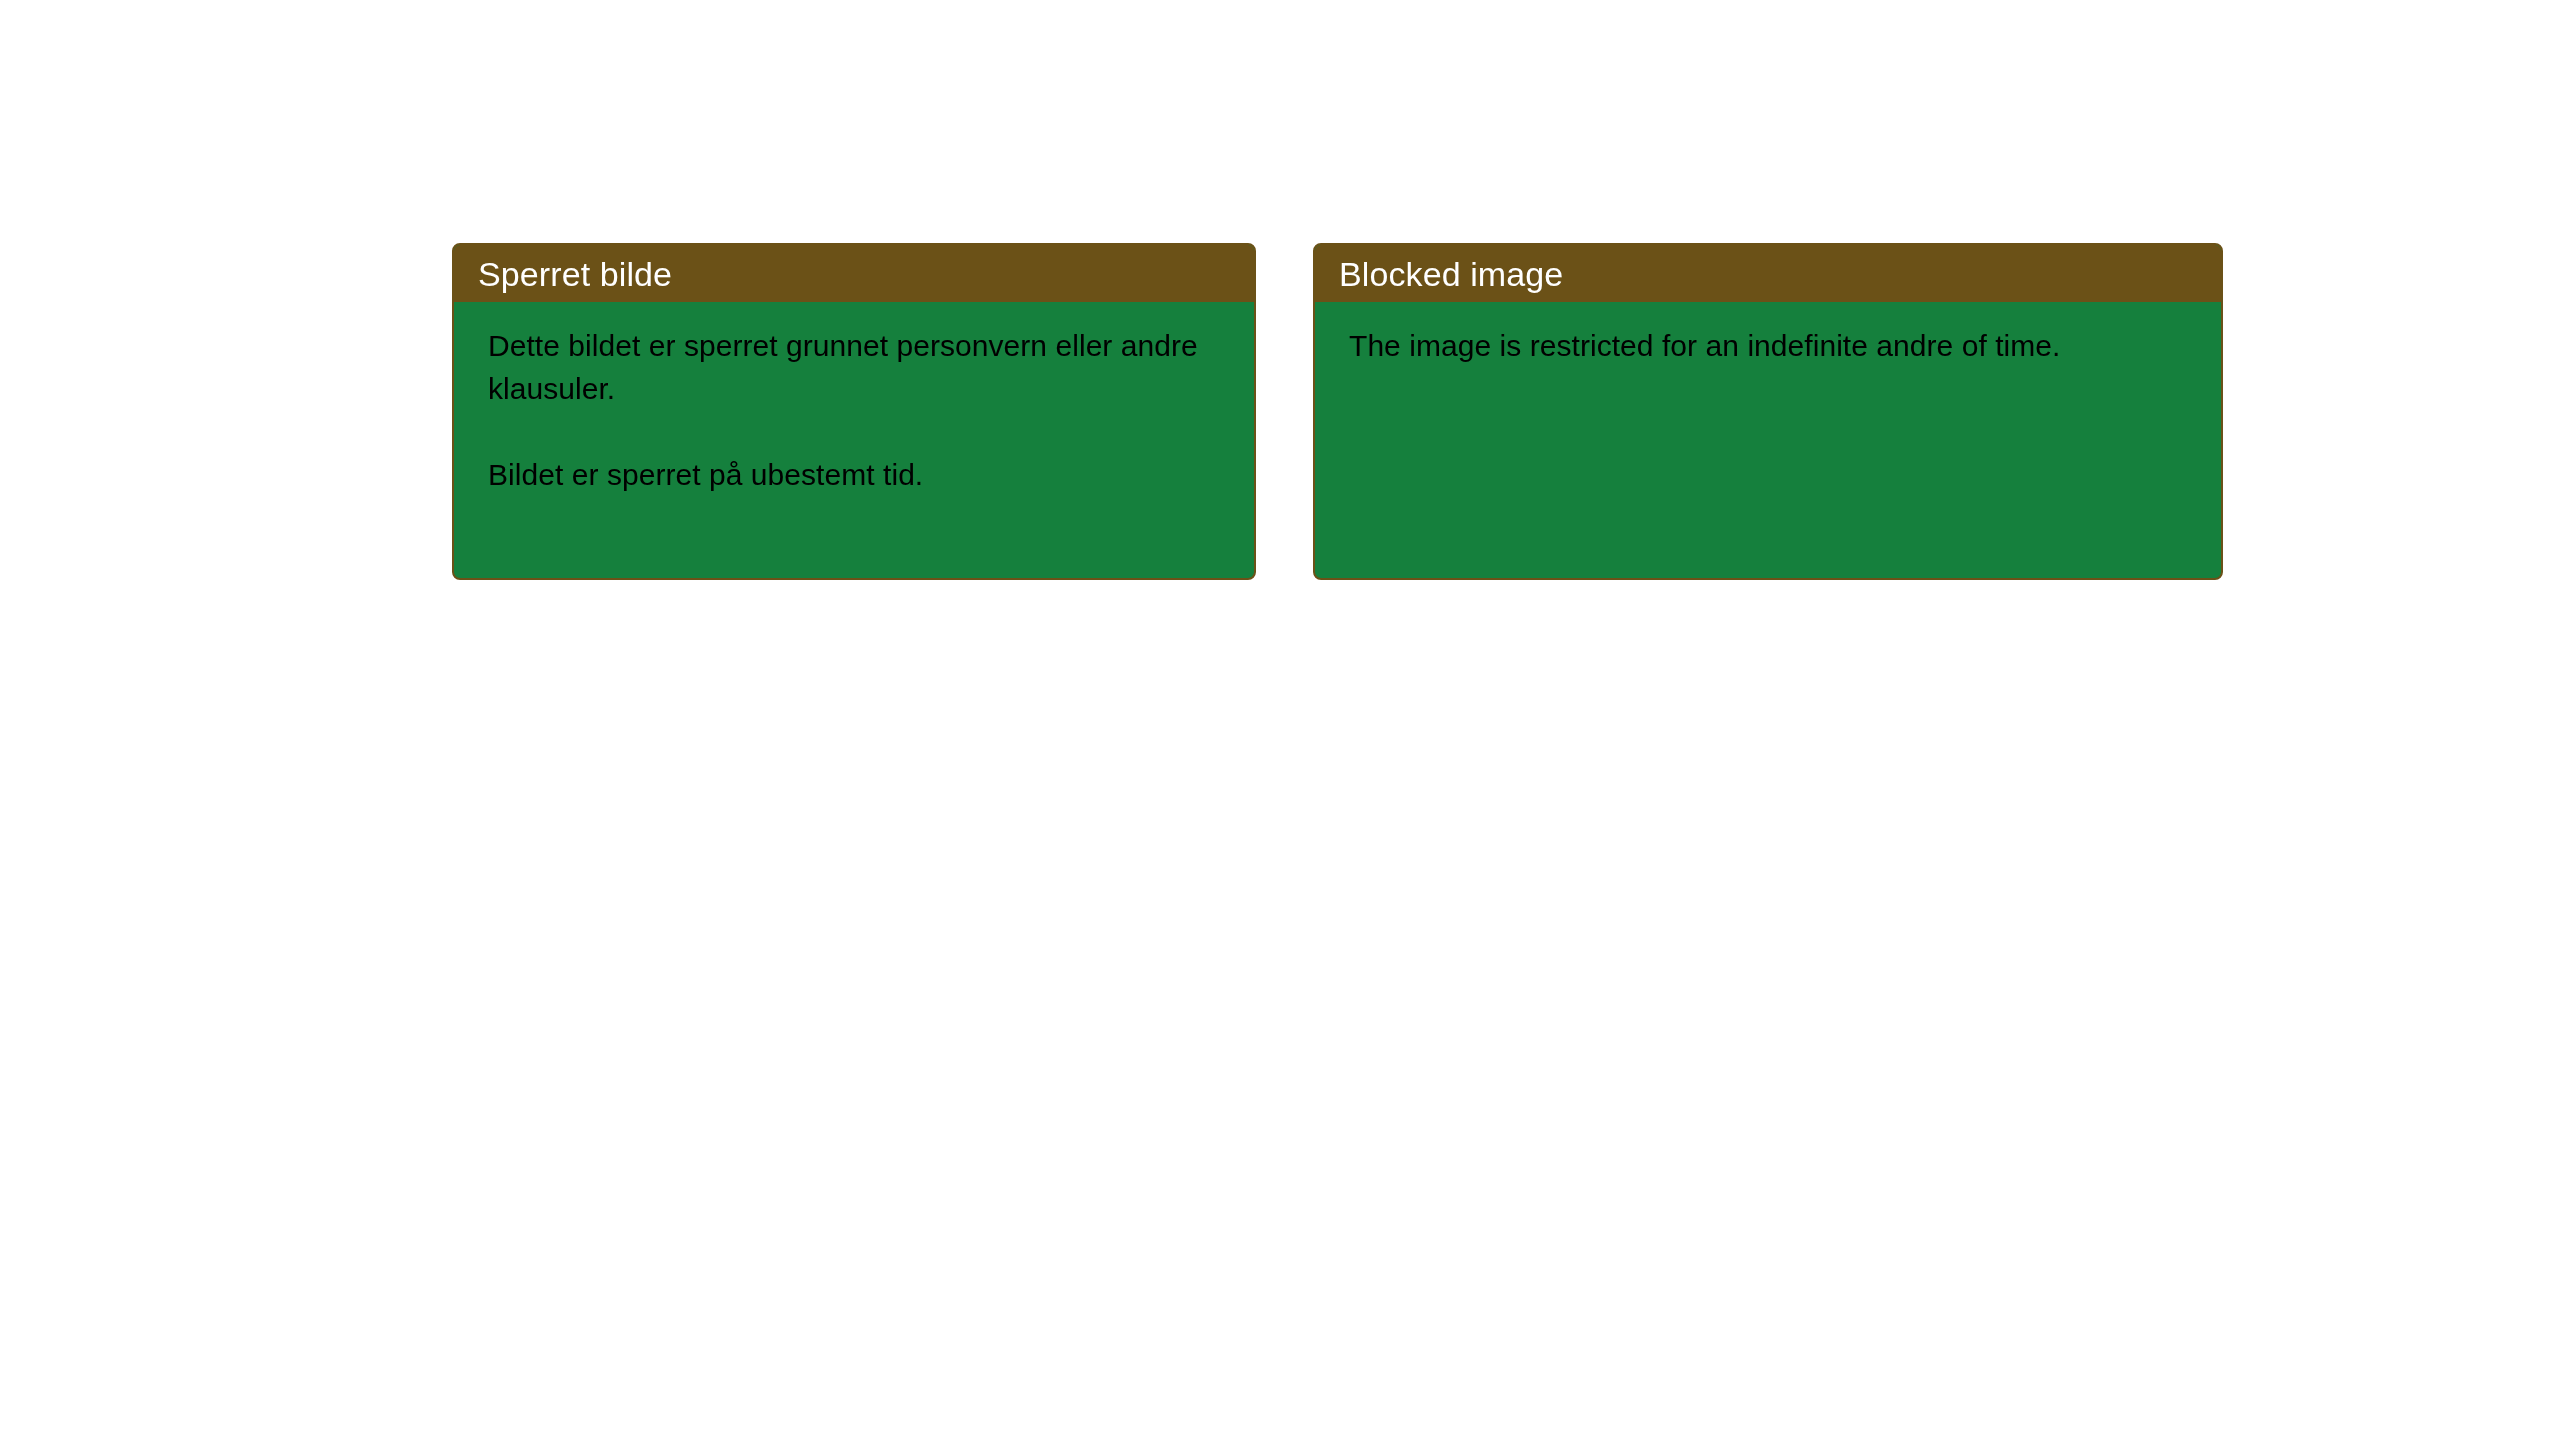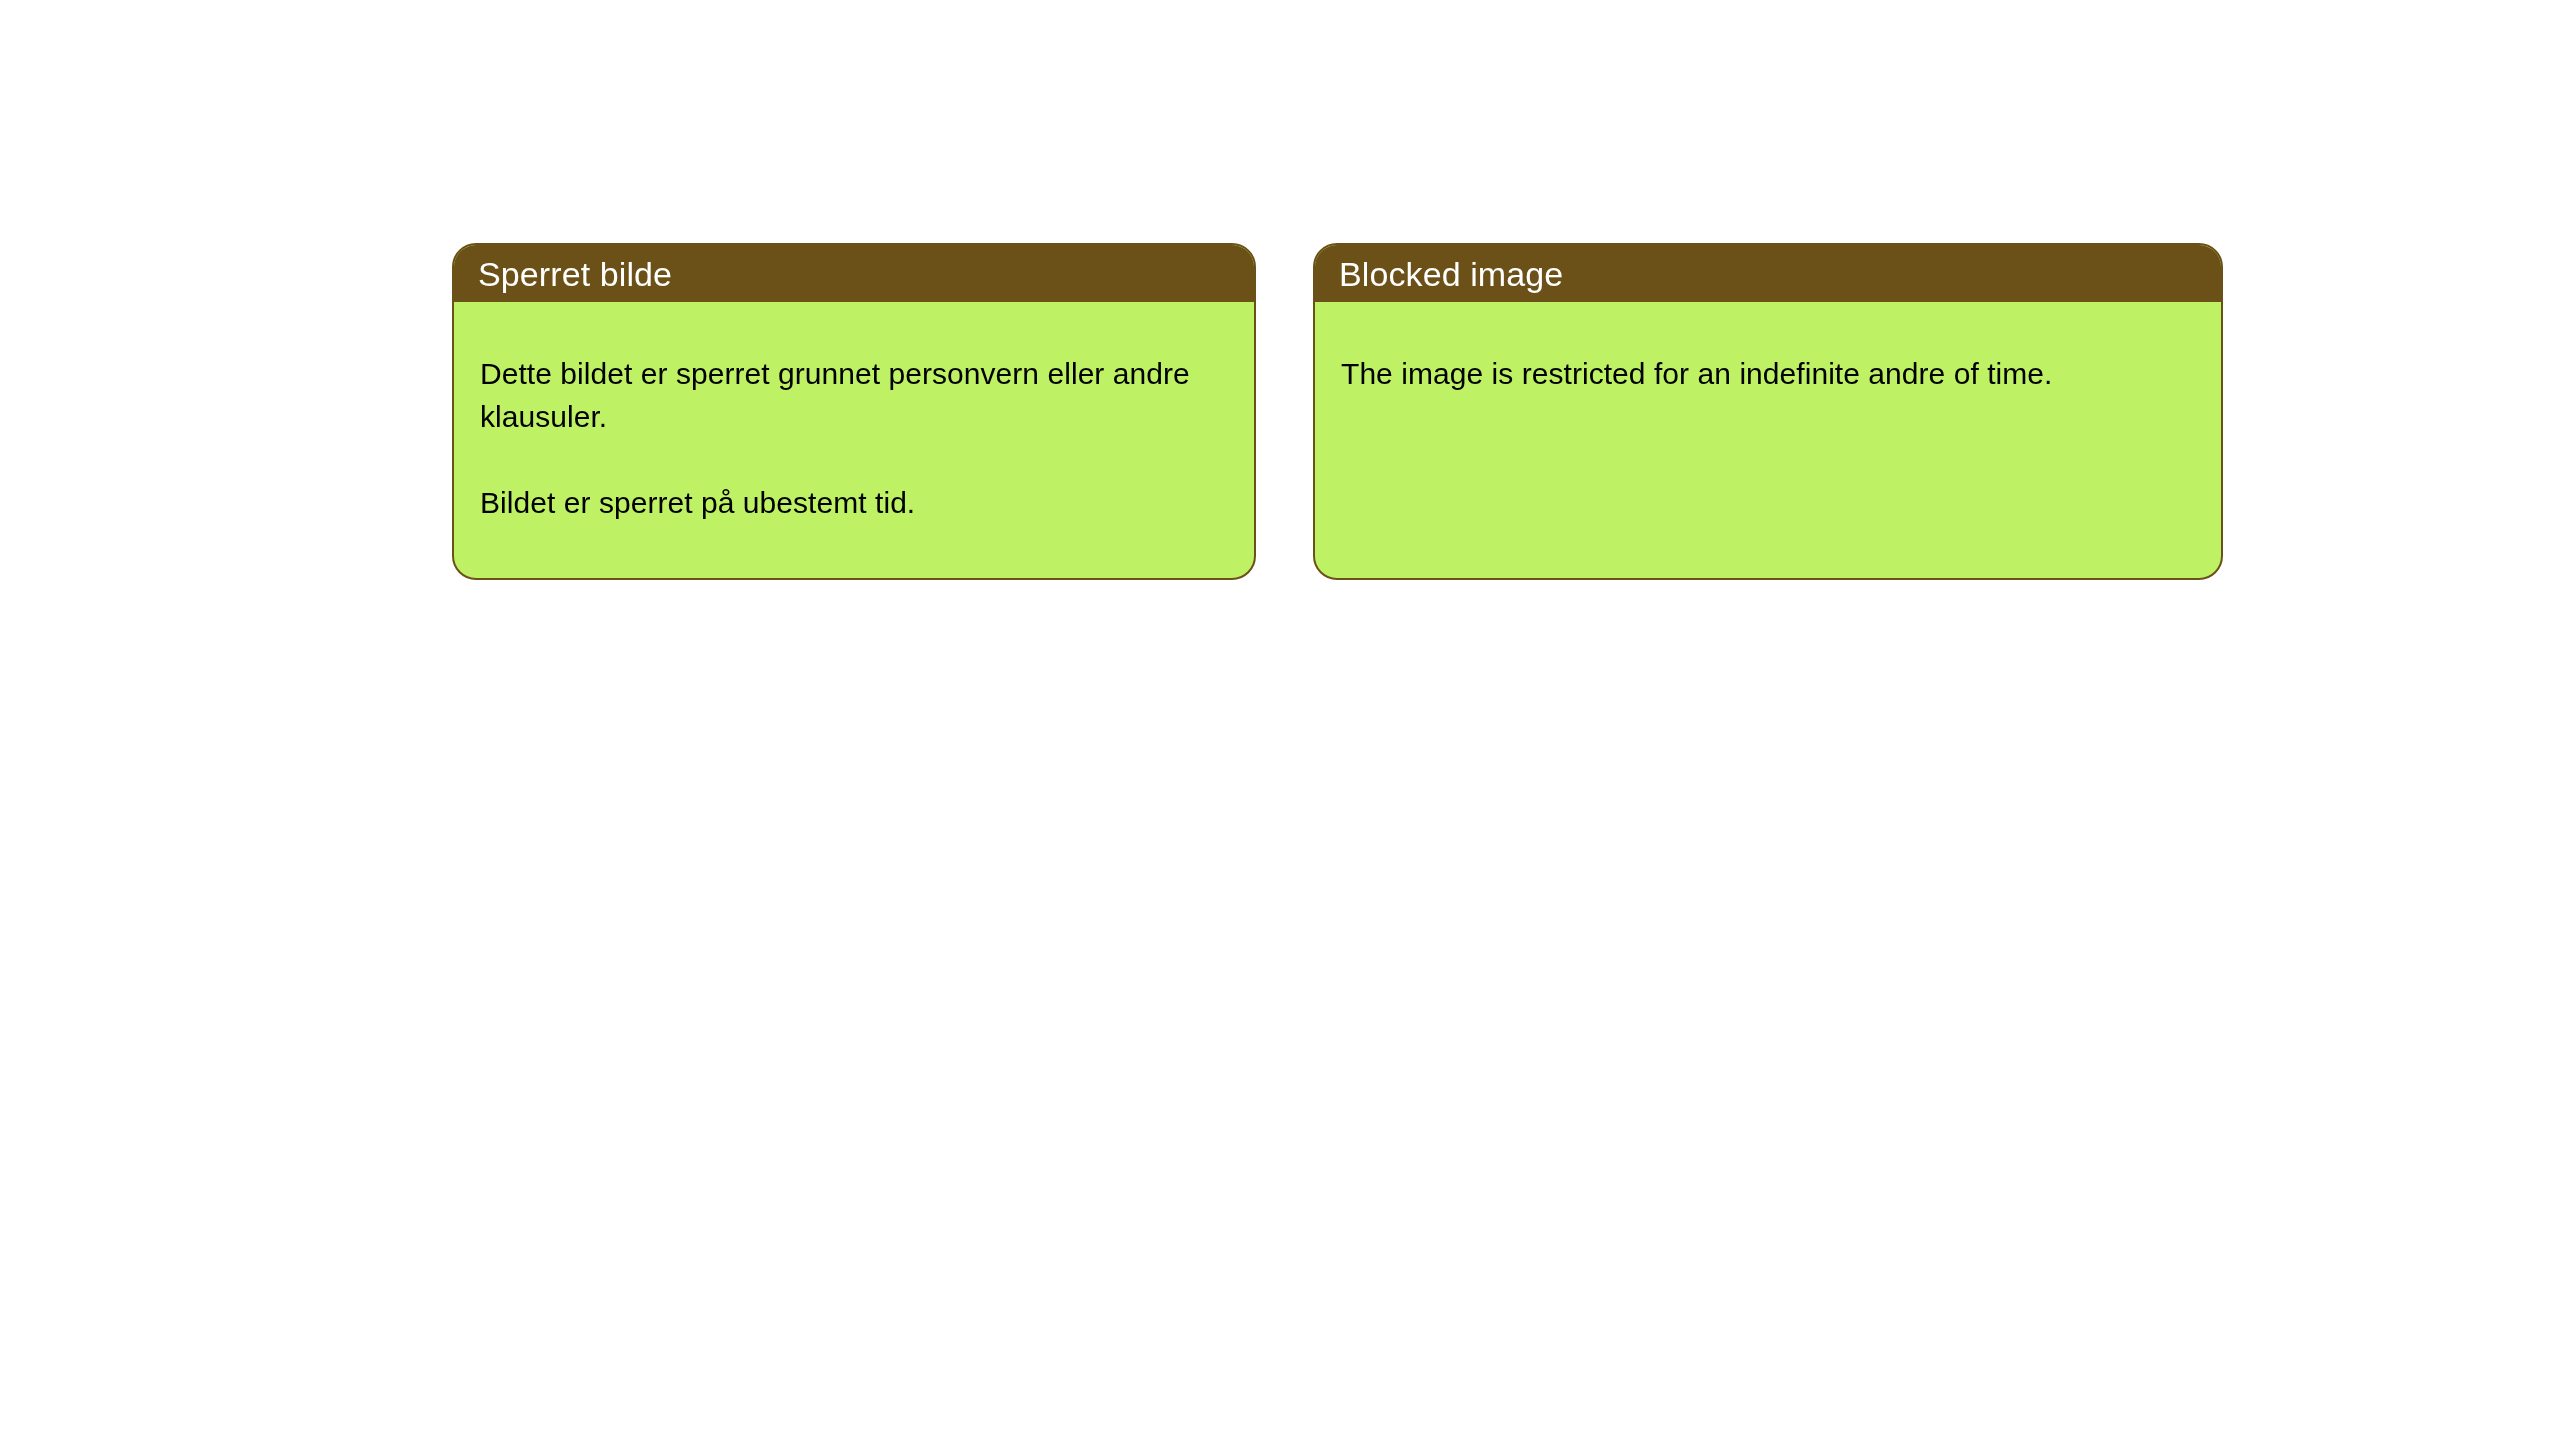--- a/index.html
+++ b/index.html
@@ -12,23 +12,23 @@
     height: 1440px;
     position: relative;
     overflow: hidden;
     font-family: "Liberation Sans", sans-serif;
     -webkit-font-smoothing: antialiased;
   }
 
   .notice-card {
     position: absolute;
     box-sizing: border-box;
-    background: #bef264;
+    background: #15803d;
     border: 2px solid #6b5117;
-    border-radius: 24px;
+    border-radius: 8px;
     overflow: hidden;
   }
 
   #card-blocked-no {
     left: 452px;
     top: 243px;
     width: 804px;
     height: 337px;
   }
 
@@ -51,23 +51,22 @@
   .card-header-title {
     color: #ffffff;
     font-size: 34px;
     font-weight: 400;
     line-height: 40px;
     letter-spacing: 0.1px;
     white-space: nowrap;
   }
 
   .card-body {
-    padding: 22px 20px 0 26px;
+    padding: 22px 20px 0 34px;
     box-sizing: border-box;
-    margin-top: 28px;
   }
 
   .card-paragraph {
     color: #000000;
     font-size: 30px;
     font-weight: 400;
     line-height: 43px;
     margin: 0;
     letter-spacing: 0.05px;
   }

